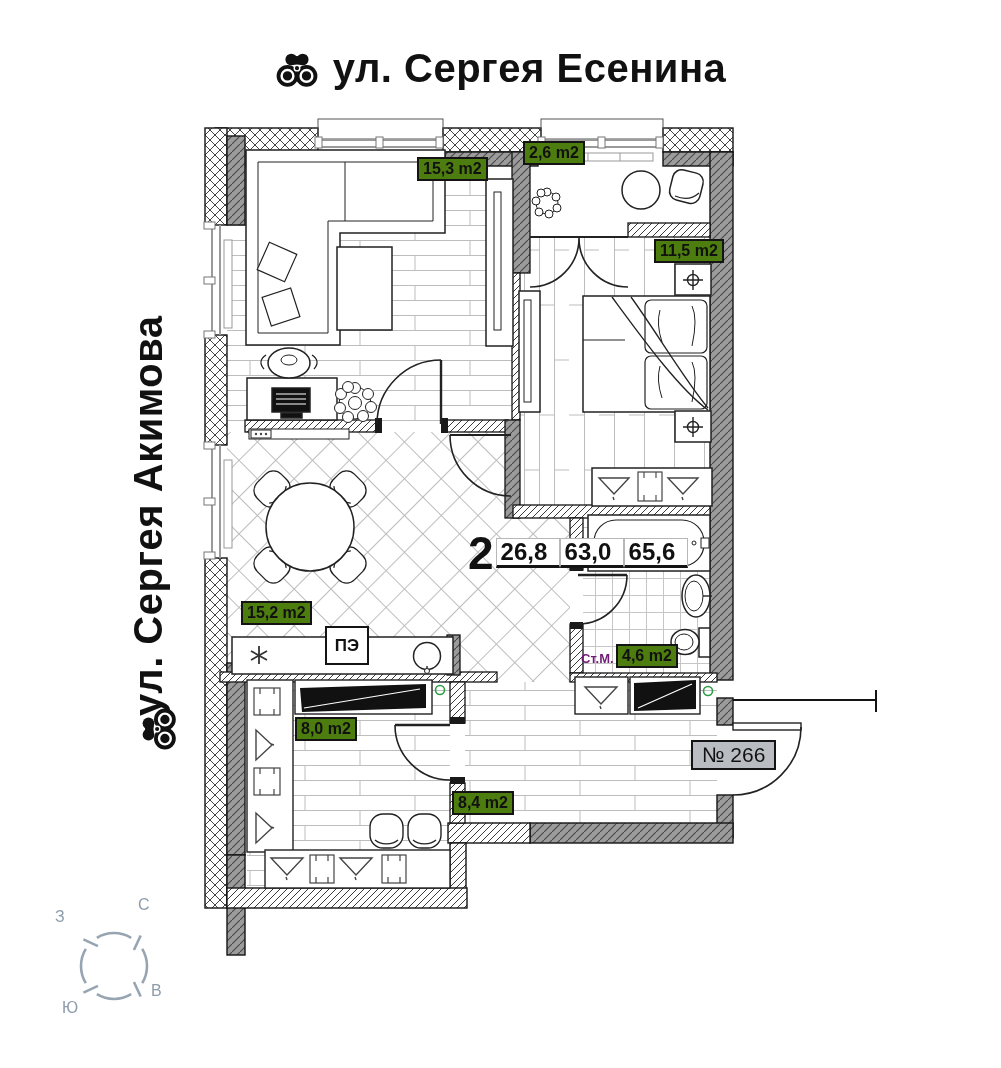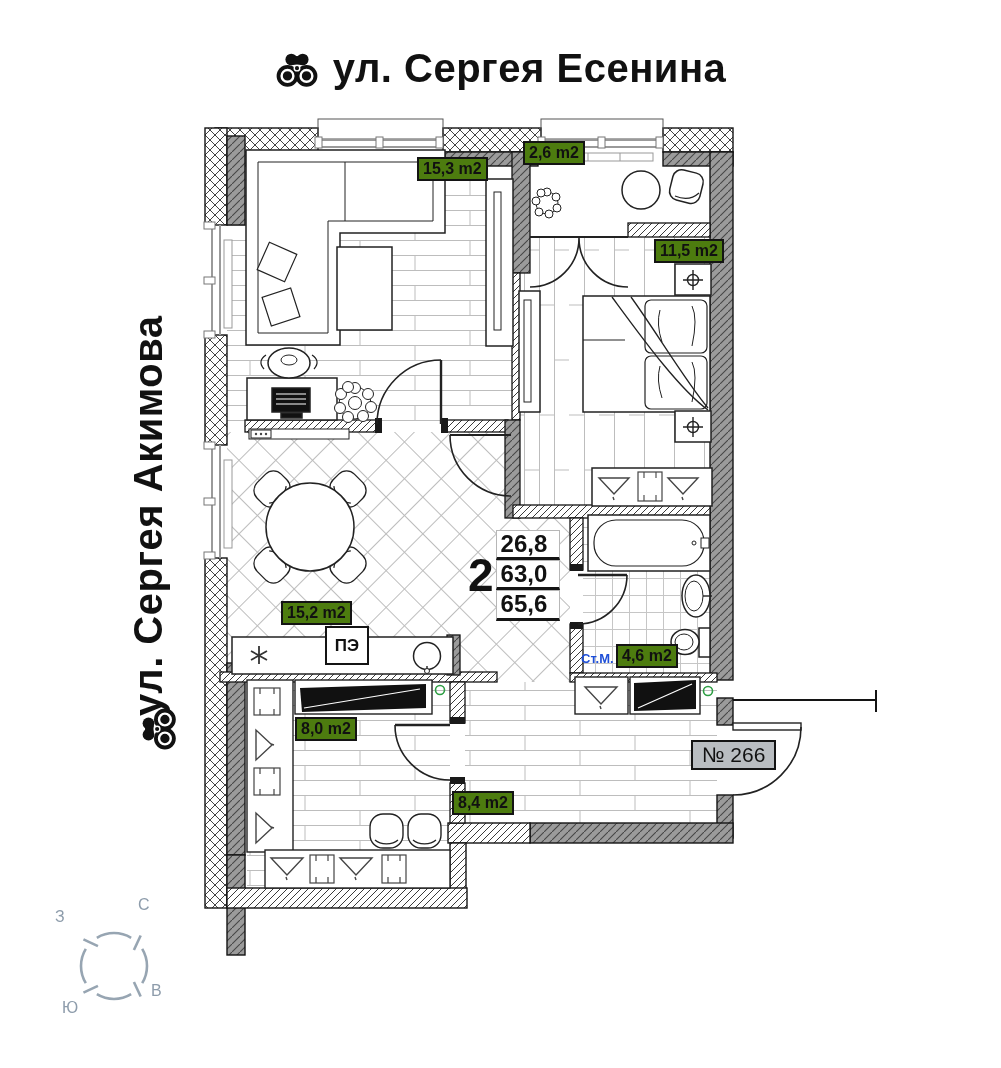--- a/index.html
+++ b/index.html
@@ -10,30 +10,30 @@
   .street-top{position:absolute;top:46px;left:0;width:1001px;display:flex;
               justify-content:center;align-items:center;gap:14px;
               font-weight:700;font-size:40px;letter-spacing:.5px;}
   .street-left{position:absolute;left:126px;top:312px;height:404px;
                writing-mode:vertical-rl;transform:rotate(180deg);
                font-weight:700;font-size:40px;letter-spacing:.5px;}
   .street-left-icon{position:absolute;left:138px;top:708px;transform:rotate(-90deg);}
 
   .rl{position:absolute;background:#4d7c0f;border:2px solid #141414;
       font-weight:700;font-size:16px;line-height:1.1;padding:1px 4px;white-space:nowrap;}
-  .plain-label{position:absolute;font-weight:700;font-size:13px;color:#1d4ed8;white-space:nowrap;}
+  .plain-label{position:absolute;font-weight:700;font-size:13px;color:#701a75;white-space:nowrap;}
   .pe-box{position:absolute;left:325px;top:626px;width:40px;height:35px;background:#fff;
           border:2px solid #141414;display:flex;align-items:center;justify-content:center;
           font-weight:700;font-size:17px;}
   .badge{position:absolute;left:691px;top:740px;background:#b9bdc1;border:2px solid #141414;
          font-weight:400;font-size:21px;padding:1px 9px;white-space:nowrap;}
 
   .stack{position:absolute;left:468px;top:530px;display:flex;align-items:center;}
   .stack-rooms{font-weight:700;font-size:46px;line-height:1;}
-  .stack-col{display:flex;flex-direction:column;margin-left:2px;}
+  .stack-col{display:flex;flex-direction:row;margin-left:2px;}
   .stack-num{font-weight:700;font-size:24px;line-height:1.05;width:56px;
              border:1px solid #b7b7b7;border-bottom:3px solid #141414;
              padding:0 2px 1px 4px;background:#fff;}
 
   .compass-label{position:absolute;font-size:16px;color:#8d9cab;font-weight:400;}
 </style>
 </head>
 <body>
 
 <div class="stage">
@@ -382,21 +382,21 @@
         <circle cx="17.5" cy="15" r="6.3" fill="#111"></circle>
       <circle cx="6.5" cy="15" r="3.4" fill="none" stroke="#fff" stroke-width="1.4"></circle>
       <circle cx="17.5" cy="15" r="3.4" fill="none" stroke="#fff" stroke-width="1.4"></circle>
       <circle cx="12" cy="10.5" r="1.6" fill="#111" stroke="#fff" stroke-width="0.8"></circle>
     </svg>
   </div>
 
   <div class="rl" style="left:417px;top:157px;">15,3 m2</div>
   <div class="rl" style="left:523px;top:141px;">2,6 m2</div>
   <div class="rl" style="left:654px;top:239px;">11,5 m2</div>
-  <div class="rl" style="left:241px;top:601px;margin-left:40px;">15,2 m2</div>
+  <div class="rl" style="left:241px;top:601px;">15,2 m2</div>
   <div class="rl" style="left:295px;top:717px;">8,0 m2</div>
   <div class="rl" style="left:452px;top:791px;">8,4 m2</div>
   <div class="rl" style="left:616px;top:644px;text-align:right;">4,6 m2</div>
 
   <div class="plain-label" style="left:581px;top:651px;">Ст.М.</div>
   <div class="pe-box">ПЭ</div>
   <div class="badge">№ 266</div>
 
   <div class="stack">
     <div class="stack-rooms">2</div>

